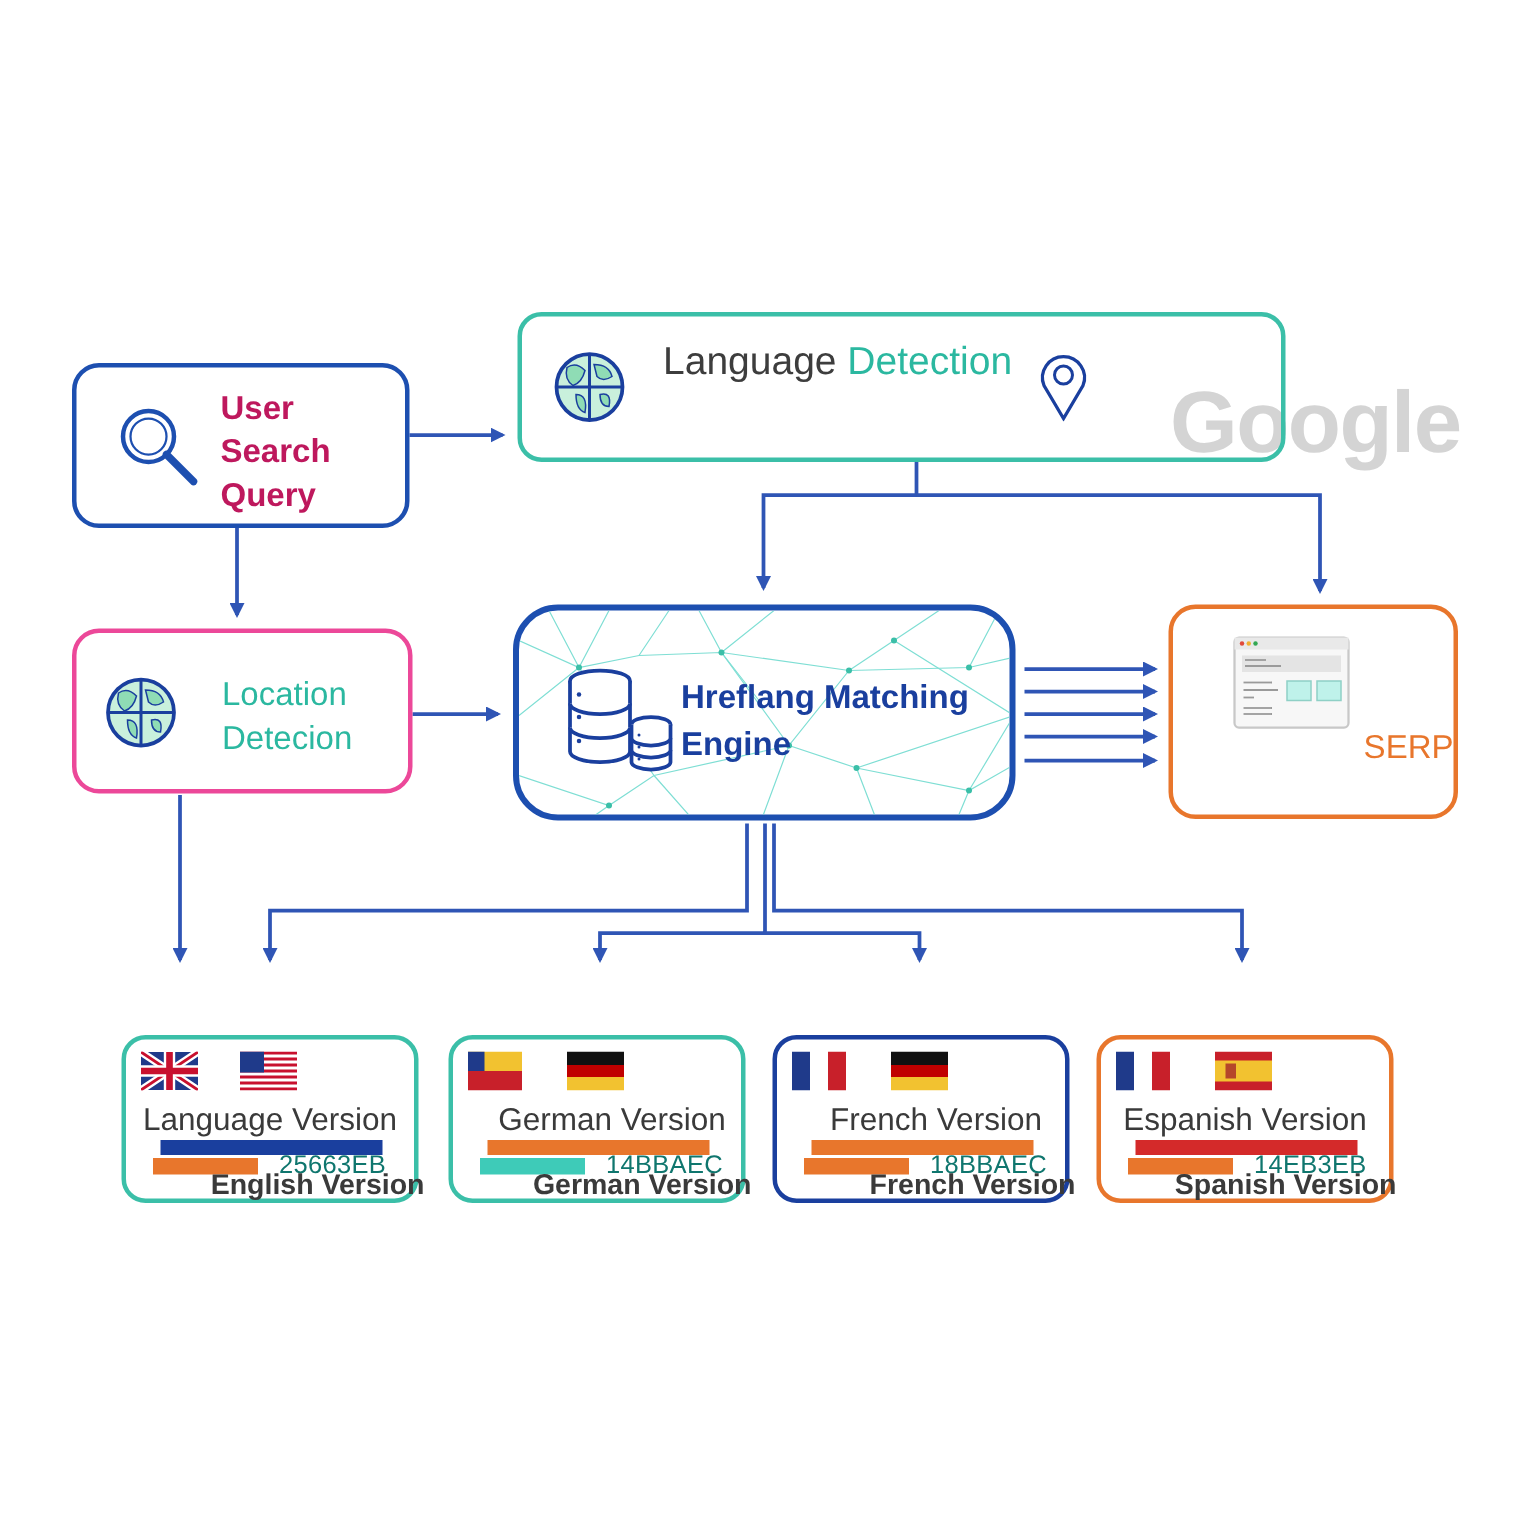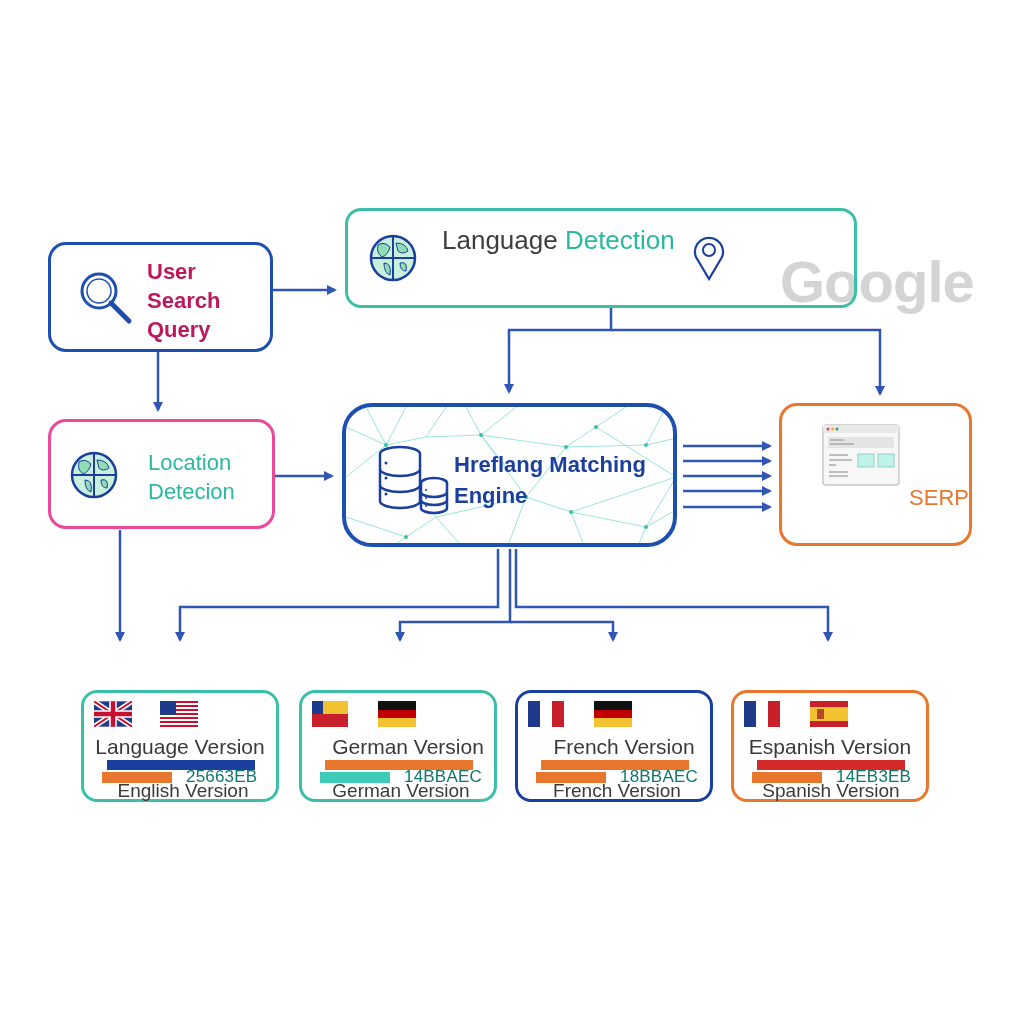--- a/index.html
+++ b/index.html
@@ -35,21 +35,21 @@
     #serp .label { position: absolute; left: 0; width: 100%; top: 78px; text-align: right; font-size: 22px; line-height: 28px; color: #e8762c; }
     #serp .browser { position: absolute; left: 40px; top: 18px; }
 
     .ver { position: absolute; top: 650px; width: 198px; height: 112px; border: 3px solid; border-radius: 16px; margin-top: 40px; }
     .ver .flag1 { position: absolute; left: 10px; top: 8px; }
     .ver .flag2 { position: absolute; left: 76px; top: 8px; }
     .ver .title { position: absolute; left: 0; width: 100%; top: 42px; text-align: center; font-size: 21px; color: #3a3a3a; }
     .ver .bar { position: absolute; left: 18px; top: 79px; width: 70px; height: 11px; }
     .ver .code { position: absolute; left: 102px; top: 74px; font-size: 17px; color: #0f766e; letter-spacing: 0.2px; }
     .under { position: absolute; top: 760px; height: 10px; }
-    .caption { position: absolute; top: 780px; width: 200px; text-align: center; font-size: 19px; color: #3a3a3a; }
+    .caption { position: absolute; top: 780px; width: 200px; text-align: right; font-size: 19px; color: #3a3a3a; font-weight: bold; }
 
     #ver-en { left: 81px; border-color: #3bbfa8; }
     #ver-de { left: 299px; border-color: #3bbfa8; }
     #ver-fr { left: 515px; border-color: #1a3f9e; }
     #ver-es { left: 731px; border-color: #e8762c; }
   </style>
 </head>
 <body>
 
 <svg class="wires" viewBox="0 0 1024 1024">

